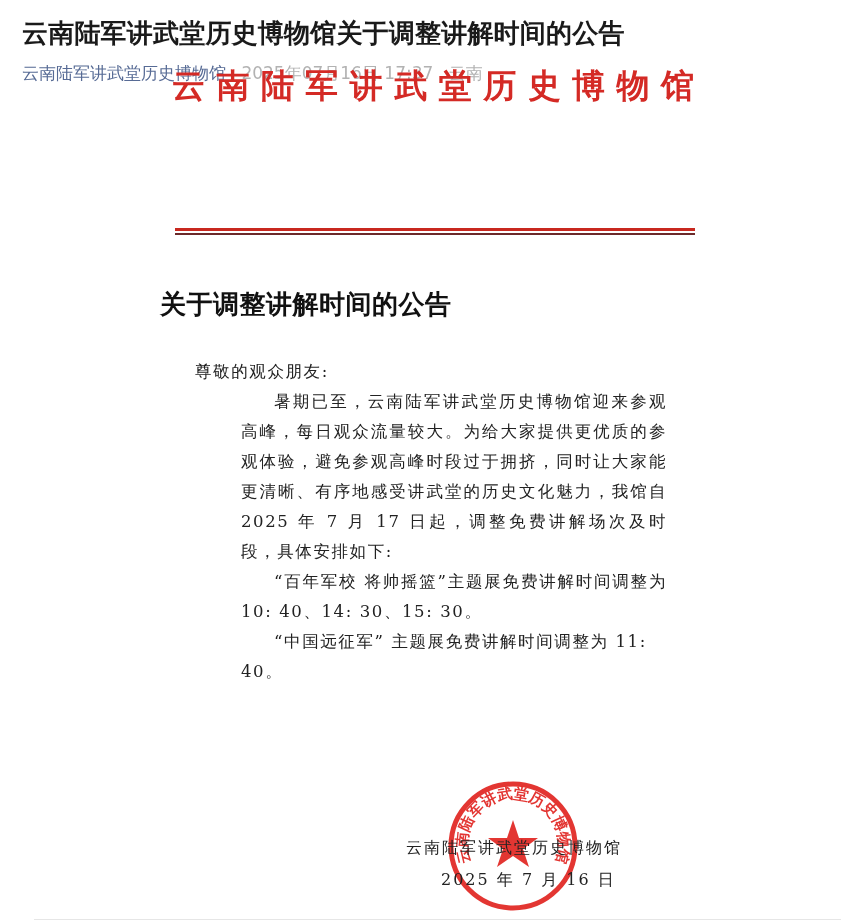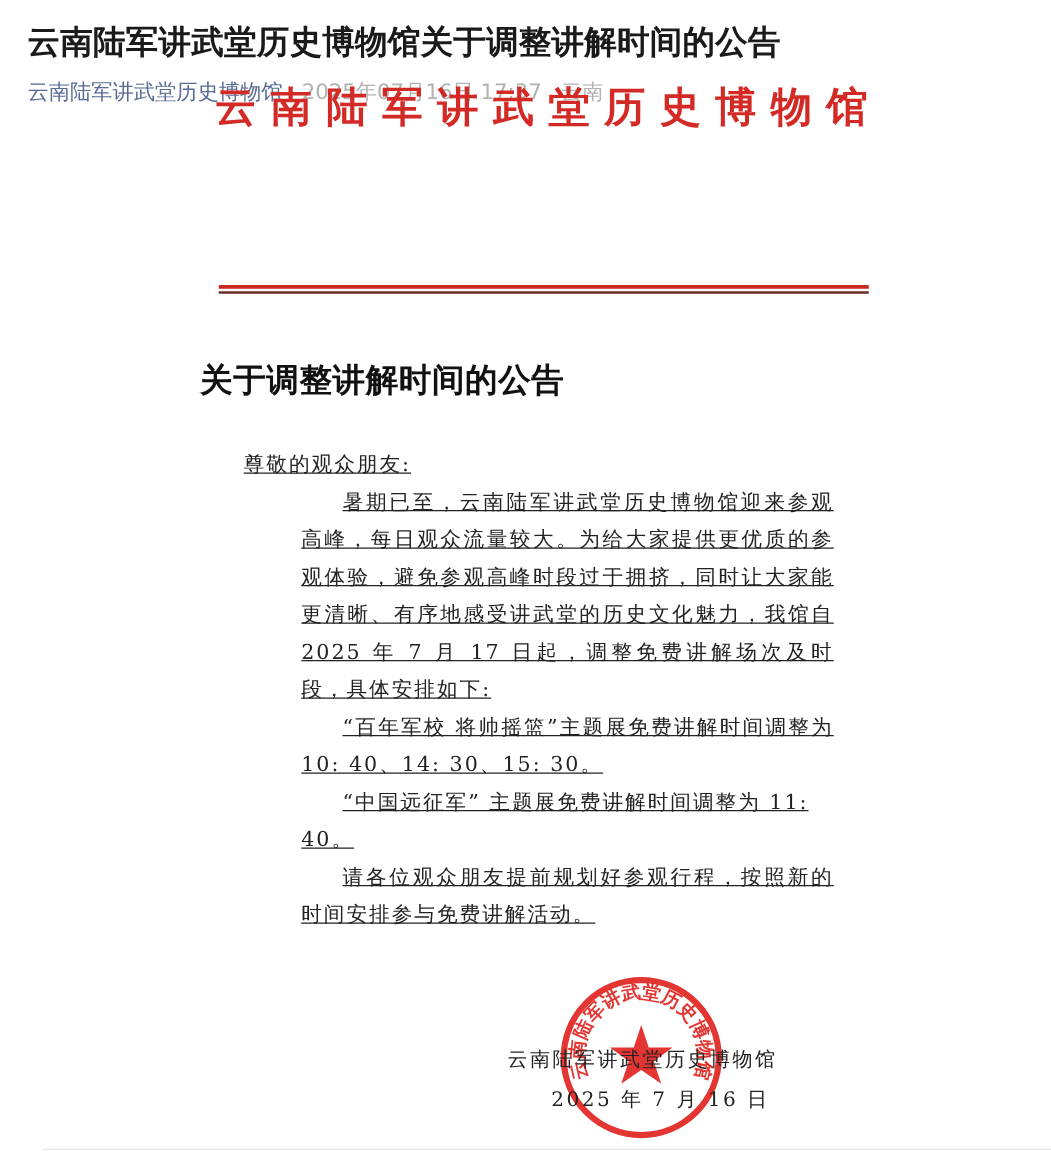--- a/index.html
+++ b/index.html
@@ -15,21 +15,21 @@
                 text-align-last: justify; font-family: "DejaVu Serif", "Liberation Serif", serif;
                 font-weight: bold; font-size: 33px; color: #d42a25; letter-spacing: 2px;
                 line-height: 40px; white-space: nowrap; }
   .rule-red { position: absolute; left: 175px; top: 228px; width: 520px; height: 3px; background: #c8281f; }
   .rule-dark { position: absolute; left: 175px; top: 233px; width: 520px; height: 1.5px; background: #6b2a2a; }
   .notice-title { position: absolute; left: 160px; top: 287px; width: 550px; text-align: left;
                   font-family: "DejaVu Serif", "Liberation Serif", serif; font-weight: bold;
                   font-size: 26px; color: #111; letter-spacing: 0.5px; }
   .body-text { position: absolute; left: 195px; width: 472px;
                font-family: "DejaVu Serif", "Liberation Serif", serif; font-size: 16.5px;
-               color: #222; line-height: 30px; letter-spacing: 1.6px; text-decoration: underline; }
+               color: #222; line-height: 30px; letter-spacing: 1.6px; }
   .p { margin: 0; }
   .indent { text-indent: 2em; margin-left: 46px; }
   .justify { text-align: justify; }
   .sign { position: absolute; font-family: "DejaVu Serif", "Liberation Serif", serif;
           font-size: 16px; color: #222; letter-spacing: 2px; white-space: nowrap; }
   .stamp { position: absolute; left: 447px; top: 780px; width: 132px; height: 132px; }
   .bottom-rule { position: absolute; left: 34px; top: 919px; width: 807px; height: 1px; background: #e6e6e6; }
 </style>
 </head>
 <body>
@@ -47,21 +47,20 @@
   <div class="rule-red"></div>
   <div class="rule-dark"></div>
 
   <div class="notice-title">关于调整讲解时间的公告</div>
 
   <div class="body-text" style="top:357px;">
     <p class="p">尊敬的观众朋友:</p>
     <p class="p indent justify">暑期已至，云南陆军讲武堂历史博物馆迎来参观高峰，每日观众流量较大。为给大家提供更优质的参观体验，避免参观高峰时段过于拥挤，同时让大家能更清晰、有序地感受讲武堂的历史文化魅力，我馆自 2025 年 7 月 17 日起，调整免费讲解场次及时段，具体安排如下:</p>
     <p class="p indent justify">“百年军校 将帅摇篮”主题展免费讲解时间调整为 10: 40、14: 30、15: 30。</p>
     <p class="p indent">“中国远征军” 主题展免费讲解时间调整为 11: 40。</p>
-    <p class="p indent justify">请各位观众朋友提前规划好参观行程，按照新的时间安排参与免费讲解活动。</p>
   </div>
 
   <svg class="stamp" viewBox="0 0 132 132">
     <defs>
       <path id="sealArc" d="M 22 78 A 46 46 0 1 1 110 78"></path>
     </defs>
     <circle cx="66" cy="66" r="62" fill="none" stroke="#e0201c" stroke-width="5" opacity="0.9"></circle>
     <text font-family="DejaVu Serif, serif" font-weight="bold" font-size="15" fill="#e0201c" opacity="0.9">
       <textPath href="#sealArc" startOffset="50%" text-anchor="middle">云南陆军讲武堂历史博物馆</textPath>
     </text>

